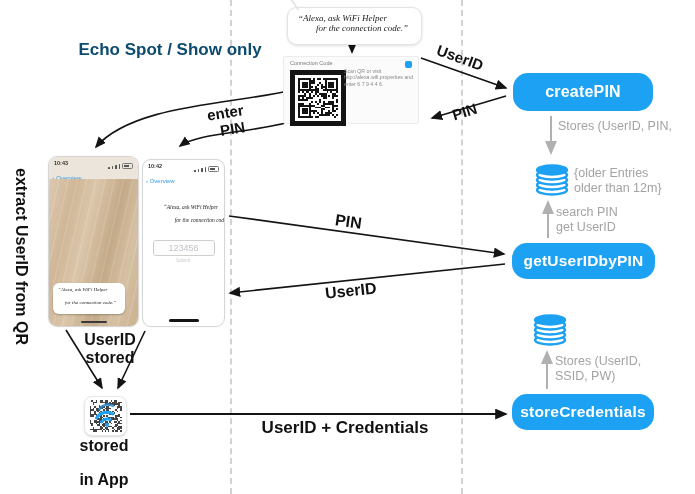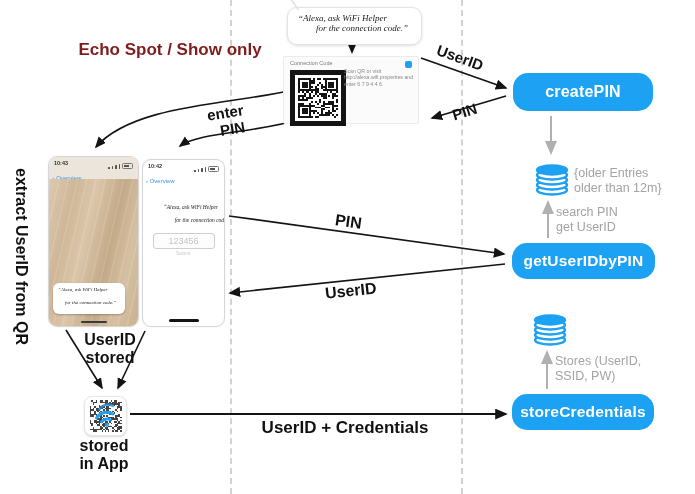--- a/index.html
+++ b/index.html
@@ -287,21 +287,21 @@
           <rect x="2" y="16" width="3" height="3" fill="#141414"></rect>
         </svg>
     </div>
     <div class="micro abs" style="left:60px;top:11px;font-size:10px;transform:scale(.52);width:140px;color:#8a8a8a;">
       <div>Scan QR or visit</div>
       <div>http://alexa.wifi.properties and</div>
       <div>enter 6 7 9 4 4 6.</div>
     </div>
   </div>
 
-  <div class="lbl abs" style="left:60px;top:40px;width:220px;text-align:center;font-size:17px;color:#7f1d1d;">Echo Spot / Show only</div>
+  <div class="lbl abs" style="left:60px;top:40px;width:220px;text-align:center;font-size:17px;color:#0c4a6e;">Echo Spot / Show only</div>
 
   <div class="lbl abs" style="left:207px;top:104px;font-size:15px;transform:rotate(-9deg);">enter</div>
   <div class="lbl abs" style="left:220px;top:120px;font-size:15px;transform:rotate(-9deg);">PIN</div>
 
   <div class="lbl abs" style="left:436px;top:49px;font-size:15px;transform:rotate(20deg);">UserID</div>
   <div class="lbl abs" style="left:452px;top:103px;font-size:15px;transform:rotate(-17deg);">PIN</div>
 
   <div class="lbl abs" style="left:12px;top:150px;height:212px;font-size:16px;writing-mode:vertical-rl;text-align:center;">extract UserID from QR</div>
 
   <div class="phone" style="left:48px;top:156px;width:89px;height:169px;">
@@ -338,21 +338,21 @@
         <div class="sigbar" style="height:4px;"></div>
           <div class="sigbar" style="height:5px;"></div>
         <div class="batt"></div>
       </div>
     </div>
     <div class="micro backlink" style="font-size:10px;transform:scale(.6);padding:1px 0 0 5px;">‹ <span>Overview</span></div>
     <div style="margin-top:14px;text-align:center;">
       <div class="micro serifit" style="font-size:10px;transform:scale(.55);width:145px;margin-left:8px;">“Alexa, ask WiFi Helper</div>
       <div class="micro serifit" style="font-size:10px;transform:scale(.55);width:145px;margin-left:20px;">for the connection code.”</div>
     </div>
-    <input class="pininput" style="margin-top: 4px; width: 56px; height: 12px;" placeholder="123456">
+    <input class="pininput" style="margin-top: 11px; width: 56px; height: 12px;" placeholder="123456">
     <div class="micro" style="font-size:10px;transform:scale(.45);color:#c9c9c9;width:160px;text-align:center;margin:2px 0 0 4px;">Submit</div>
     <div class="homebar" style="bottom:4px;width:30px;height:3px;background:#141414;"></div>
   </div>
 
   <div class="lbl abs" style="left:335px;top:213px;font-size:16px;transform:rotate(8deg);">PIN</div>
   <div class="lbl abs" style="left:325px;top:282px;font-size:16px;transform:rotate(-6deg);">UserID</div>
 
   <div class="abs" style="left:70px;top:331px;width:80px;text-align:center;">
     <div class="lbl" style="font-size:16px;">UserID</div>
     <div class="lbl" style="font-size:16px;">stored</div>
@@ -583,30 +583,31 @@
         <path d="M16,24 a7,7 0 0 1 9,0"></path>
         <circle cx="20.5" cy="28" r="2" fill="#1da1f2" stroke="none"></circle>
       </g>
       <g transform="rotate(-14 20 14) translate(2,-9)" stroke="#2a8fd8" stroke-width="2.4" fill="none" stroke-linecap="round" opacity=".85">
         <path d="M13,20 a10,10 0 0 1 14,0"></path>
       </g>
     </svg>
   </div>
   <div class="abs" style="left:52px;top:437px;width:104px;text-align:center;">
     <div class="lbl" style="font-size:16px;">stored</div>
-    <div class="lbl" style="font-size:16px;">in App</div>
+    <div class="lbl" style="font-size:16px;margin-top:16px;">in App</div>
   </div>
 
   <div class="lbl abs" style="left:240px;top:418px;width:210px;text-align:center;font-size:17px;">UserID + Credentials</div>
 
   <button class="endpoint" style="left:512px;top:243px;width:143px;height:36px;font-size:15.5px;">getUserIDbyPIN</button>
   <button class="endpoint" style="left:513px;top:73px;width:140px;height:38px;">createPIN</button>
   <button class="endpoint" style="left:512px;top:394px;width:142px;height:36px;font-size:15.5px;">storeCredentials</button>
 
   <div class="graynote abs" style="left:558px;top:119px;">
+    <div>Stores (UserID, PIN,</div>
   </div>
 
   <svg class="dbicon" style="left:534px;top:160px;" width="36" height="38" viewBox="0 0 36 38">
     <g stroke="#1da1f2" stroke-width="2.4" fill="#fff">
       <ellipse cx="18" cy="30" rx="15" ry="4.5"></ellipse>
         <ellipse cx="18" cy="25" rx="15" ry="4.5"></ellipse>
       <ellipse cx="18" cy="20" rx="15" ry="4.5"></ellipse>
         <ellipse cx="18" cy="15" rx="15" ry="4.5"></ellipse>
       <ellipse cx="18" cy="10" rx="15" ry="4.5" fill="#1da1f2"></ellipse>
     </g>

